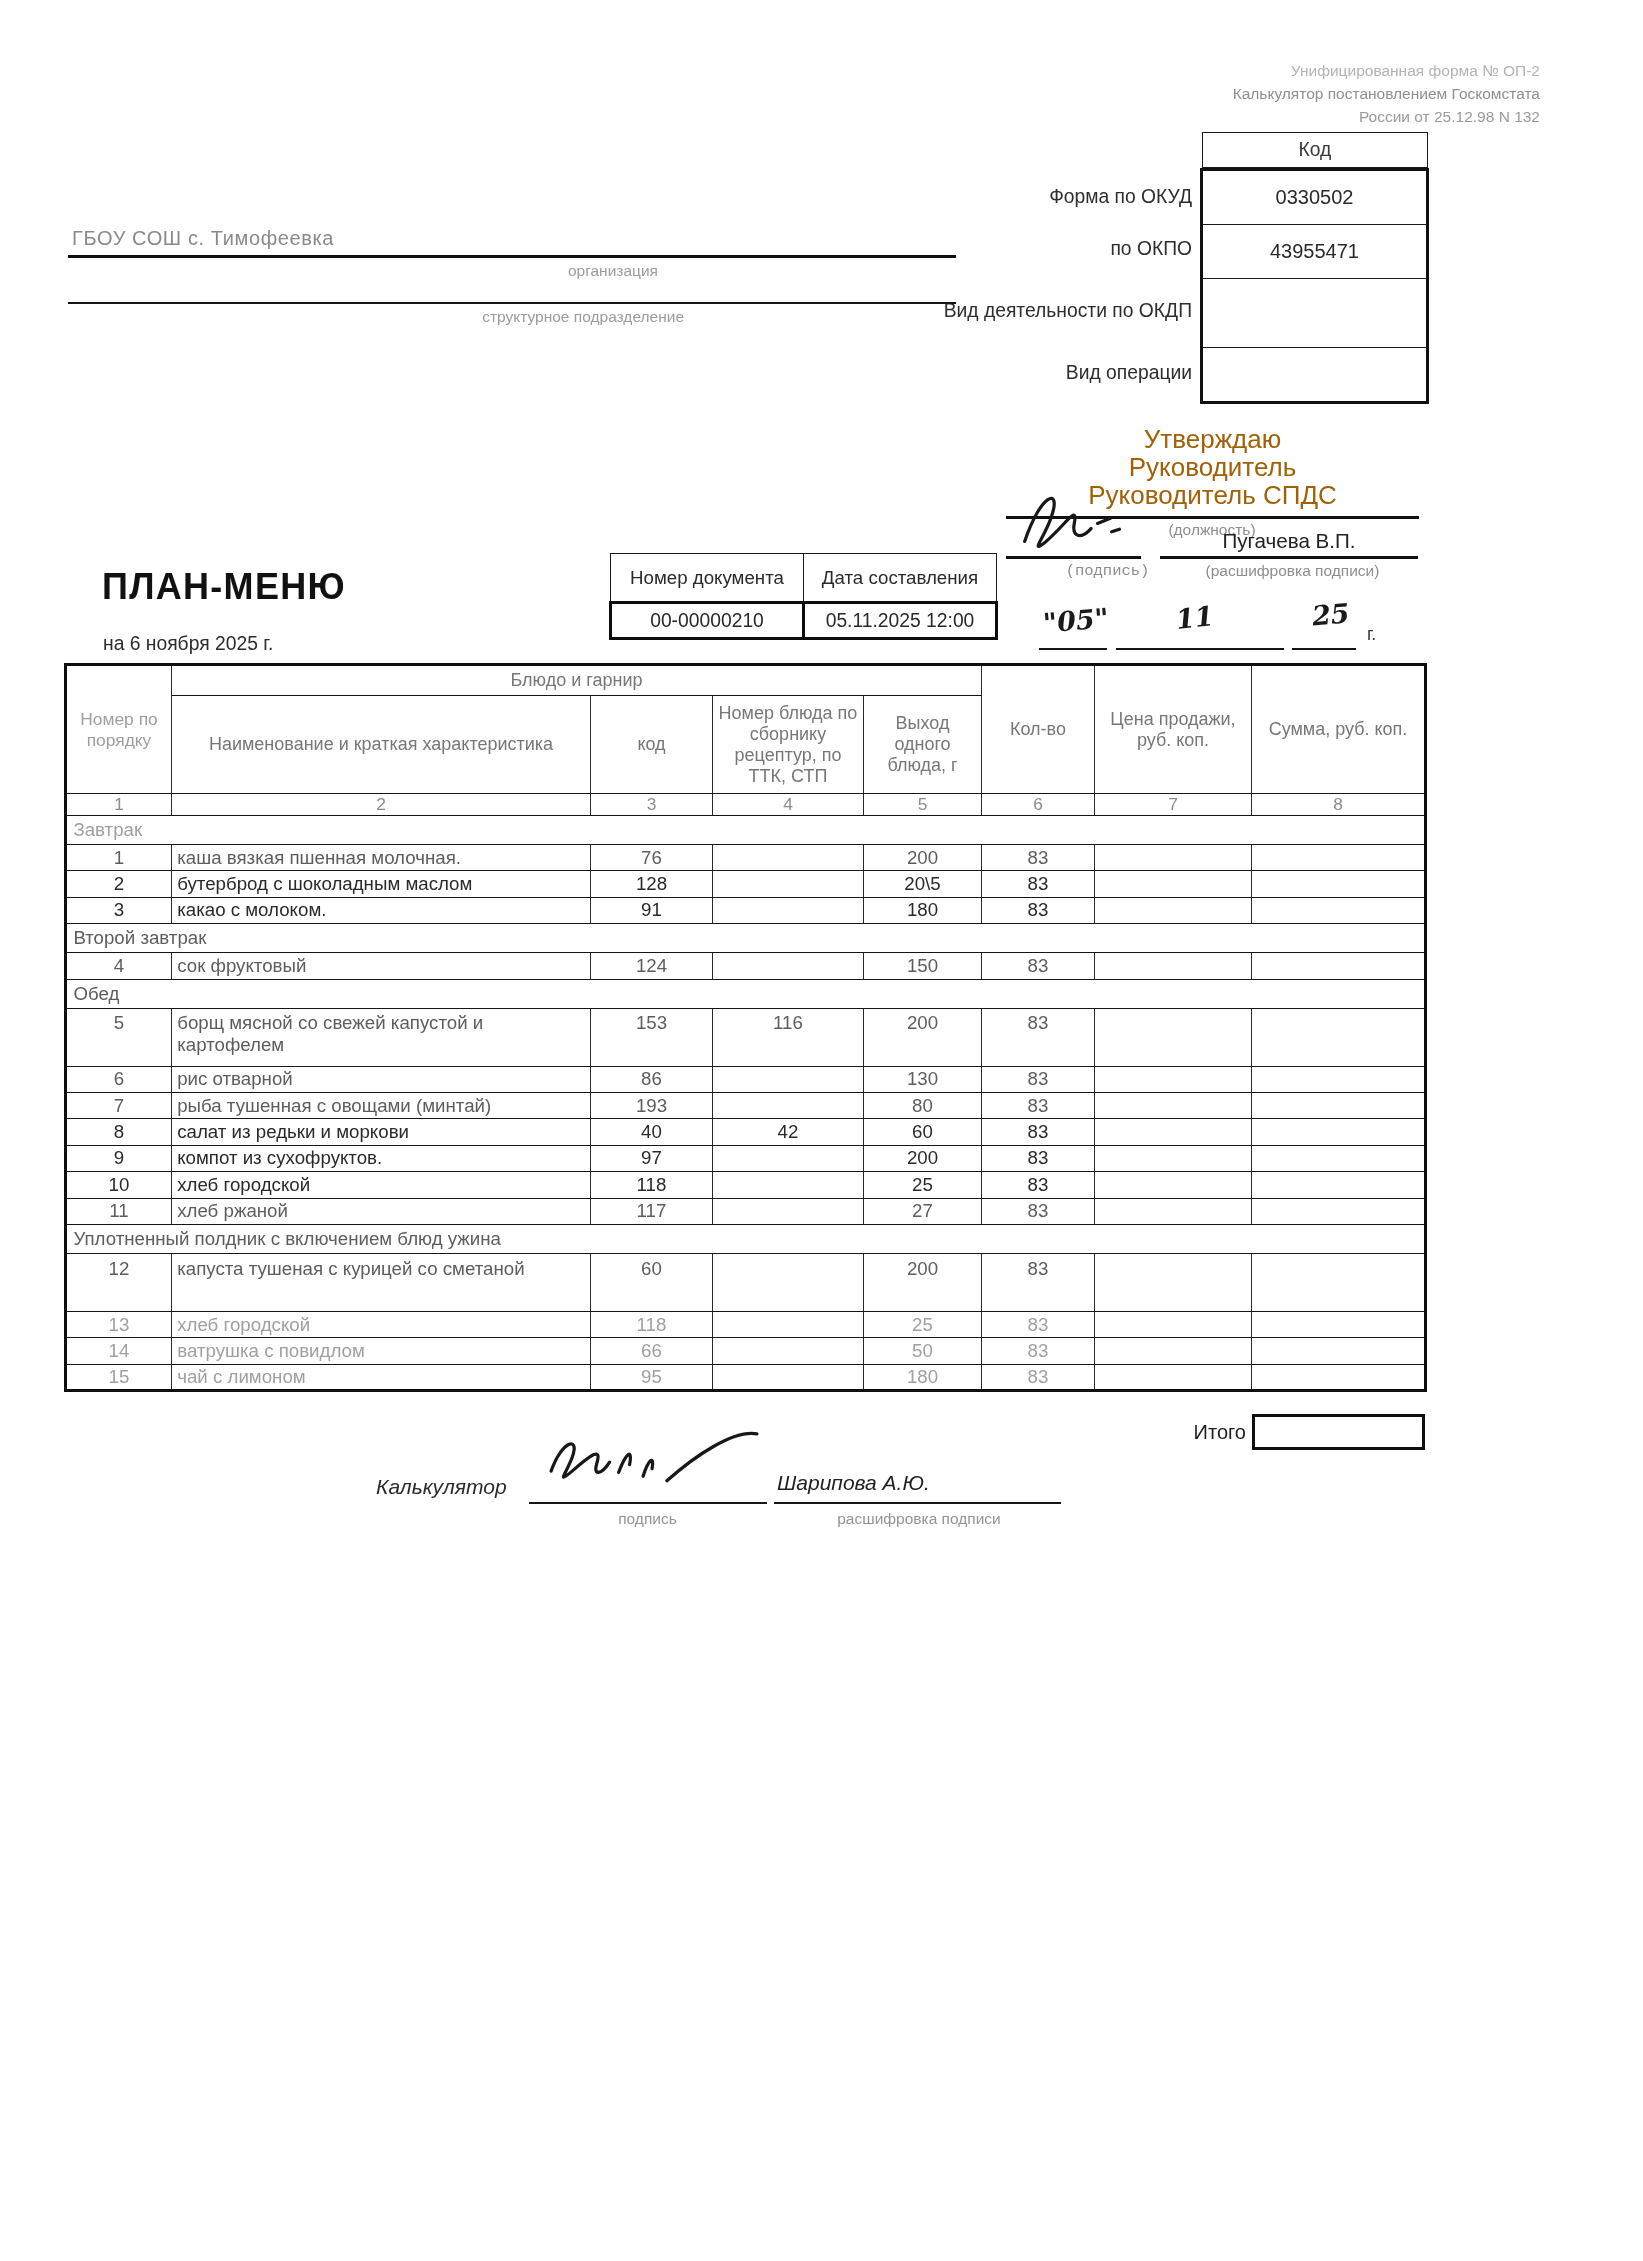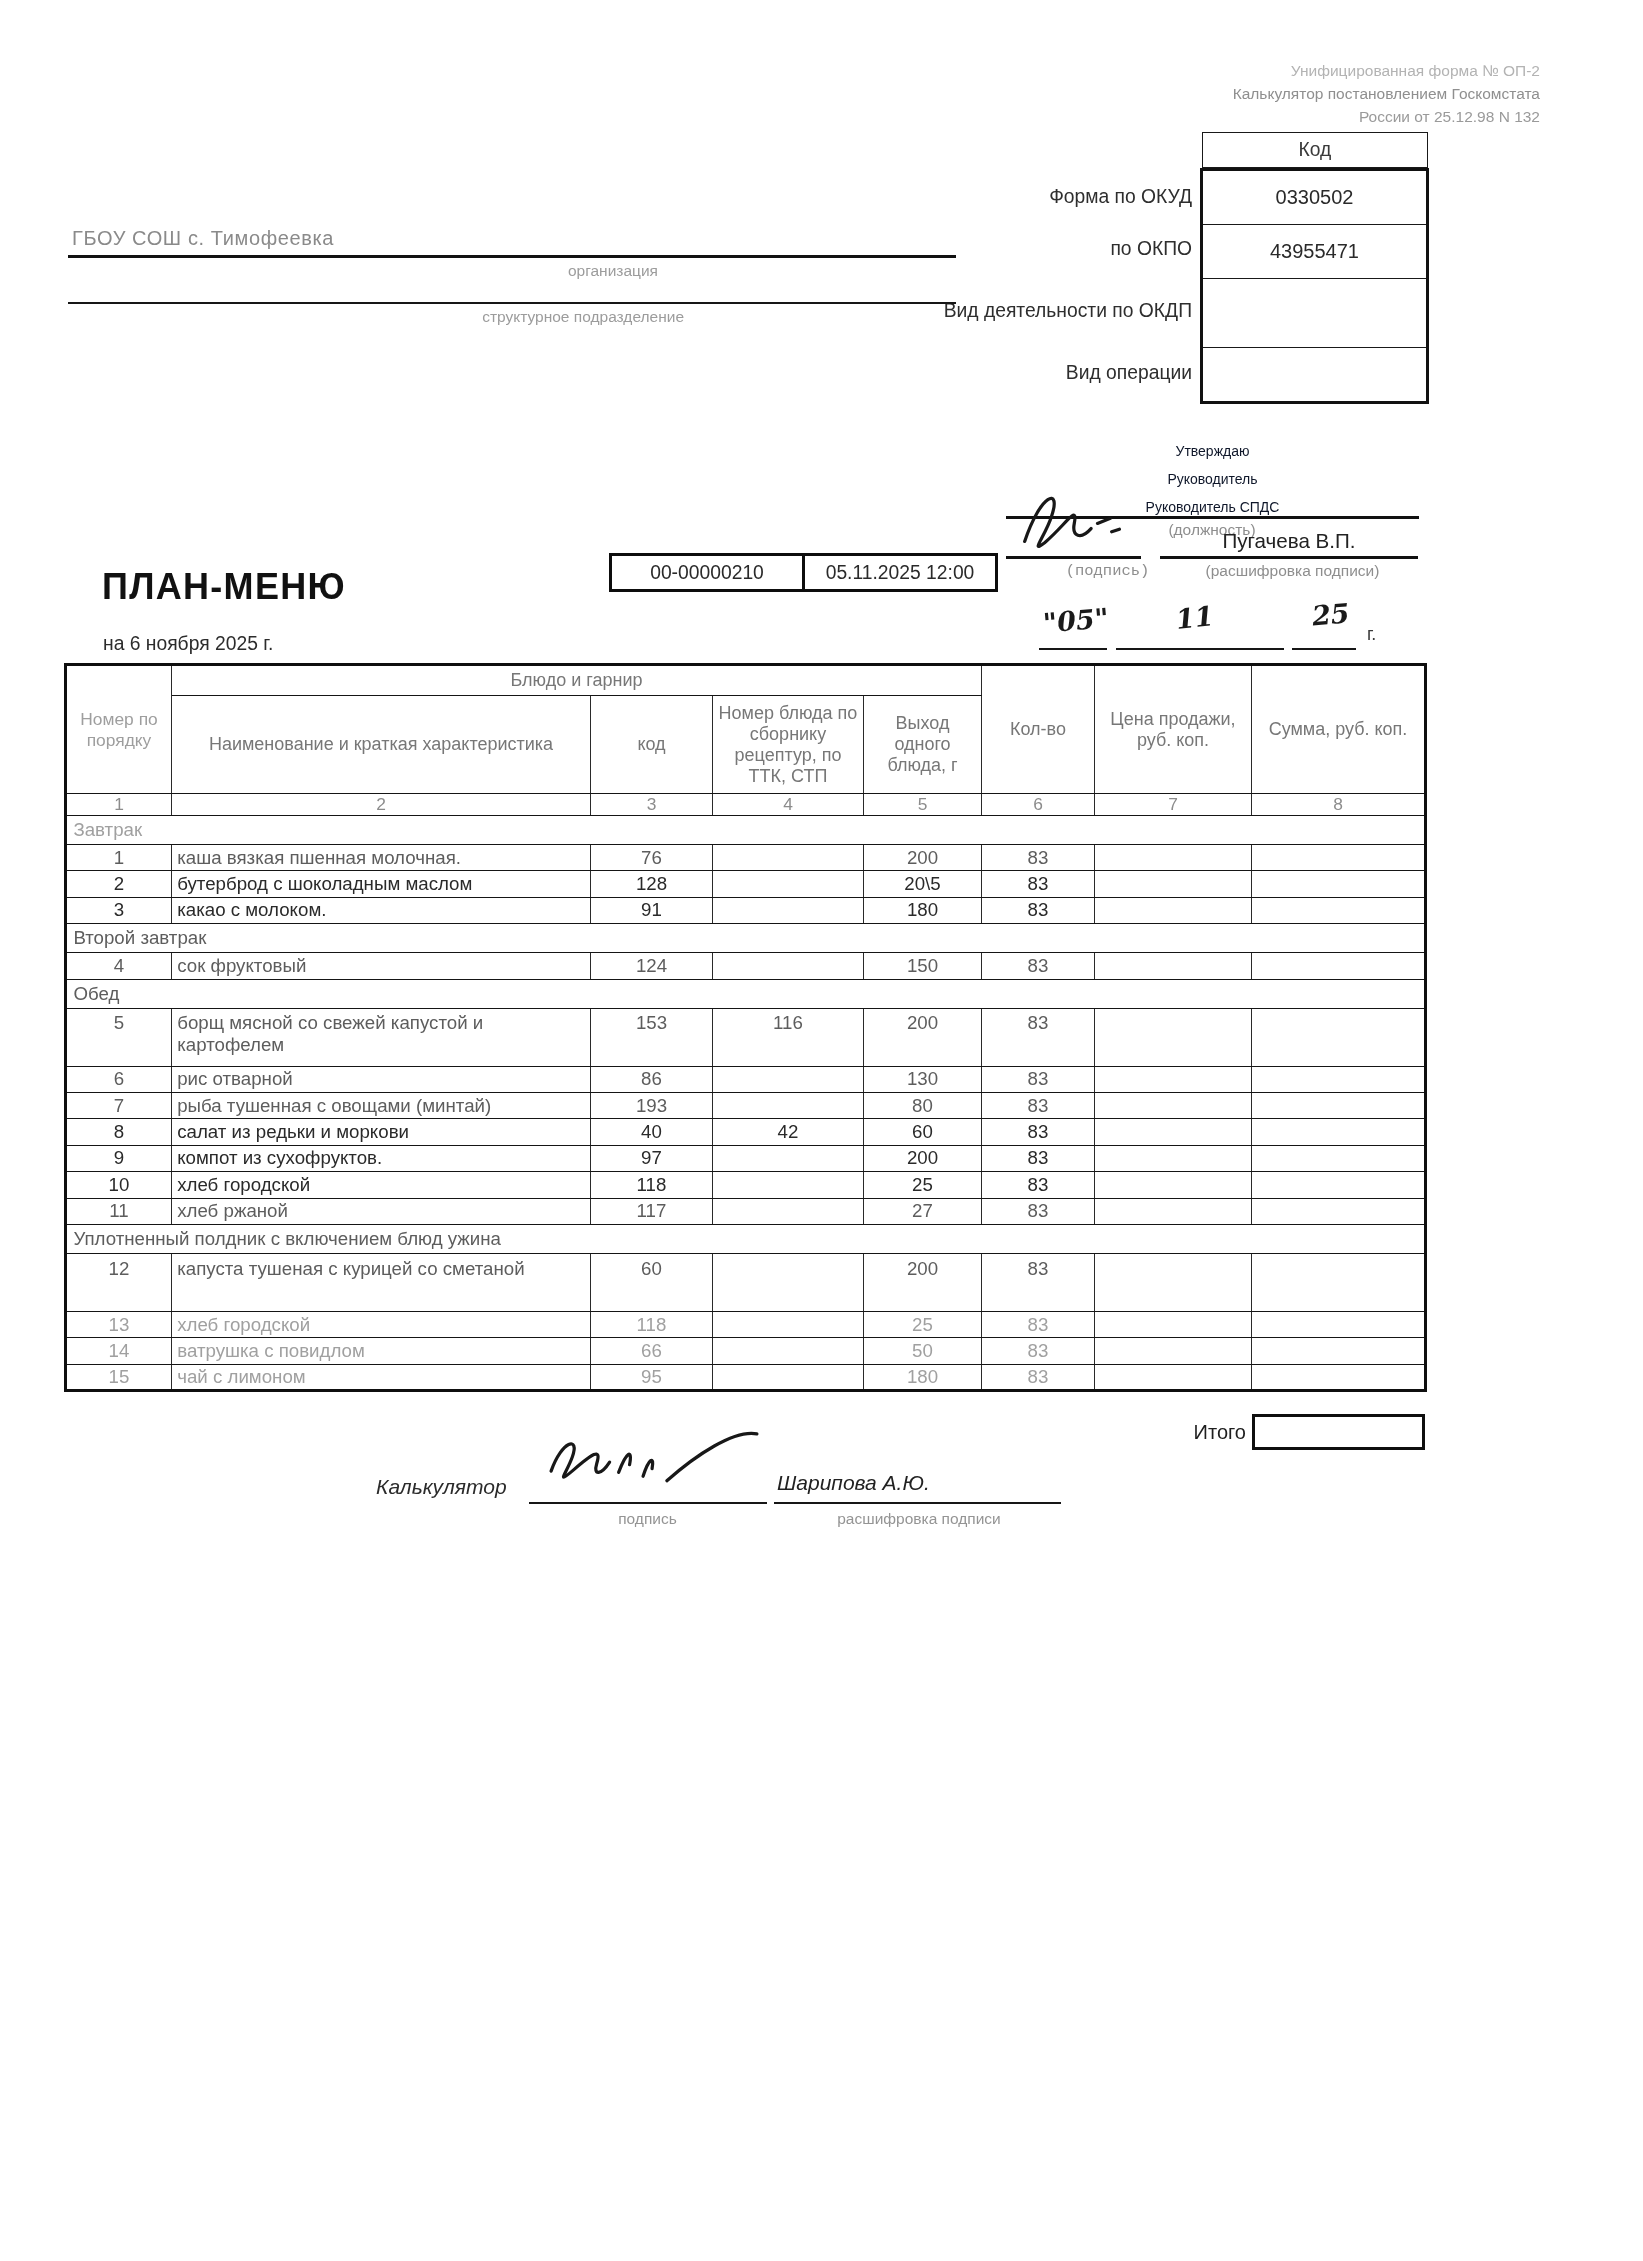--- a/index.html
+++ b/index.html
@@ -19,21 +19,21 @@
             font-size:20px;color:#2a2a2a;}
   .kod-cell.tall{height:68px;}
   .kod-cell:last-child{border-bottom:none;}
   .kod-label{width:483px;text-align:right;font-size:19.3px;color:#2e2e2e;}
   
   .org-name{left:72px;top:227px;font-size:20px;color:#8a8a8a;letter-spacing:0.6px;}
   .rule{border-top:3.2px solid #111;}
   .rule-thin{border-top:2.6px solid #161616;}
   .org-note{font-size:15.5px;color:#9c9c9c;text-align:right;}
   
-  .appr{left:1006px;top:425px;width:413px;text-align:center;font-size:14px;line-height:28px;color:#0f172a;margin-top:12px;}
+  .appr{left:1006px;top:425px;width:413px;text-align:center;font-size:26px;line-height:28px;color:#a16207;}
   .appr-note{font-size:15.5px;color:#8e8e8e;text-align:center;}
   .hand{font-family:"DejaVu Serif",serif;font-style:italic;font-weight:bold;font-size:27px;color:#1a1a1a;}
   .sig-svg path{fill:none;stroke:#181818;stroke-width:5;stroke-linecap:round;}
   
   .title{left:102px;top:566px;font-size:36px;font-weight:bold;letter-spacing:1.3px;color:#111;}
   .subtitle{left:103px;top:633px;font-size:19.3px;color:#2c2c2c;}
   .doc-box{left:609px;top:553px;border-collapse:collapse;table-layout:fixed;}
   .doc-box td{border:1.9px solid #171717;width:193px;text-align:center;font-size:18.7px;color:#2a2a2a;box-sizing:border-box;}
   .doc-box .dh td{height:49px;line-height:22px;}
   .doc-box .dv td{height:36px;border:3.9px solid #0d0d0d;font-size:19.3px;}
@@ -118,20 +118,24 @@
   <span class="abs" style="left:1367px;top:624px;font-size:18px;color:#3a3a3a;">г.</span>
   <div class="abs rule-thin" style="left:1039px;top:648px;width:68px;"></div>
   <div class="abs rule-thin" style="left:1116px;top:648px;width:168px;"></div>
   <div class="abs rule-thin" style="left:1292px;top:648px;width:64px;"></div>
 
   <div class="abs title">ПЛАН-МЕНЮ</div>
   <div class="abs subtitle">на 6 ноября 2025 г.</div>
 
   <table class="abs doc-box">
     <tbody>
+        <tr class="dh">
+      <td>Номер документа</td>
+      <td>Дата составления</td>
+    </tr>
     <tr class="dv">
       <td>00-00000210</td>
       <td>05.11.2025 12:00</td>
     </tr>
   </tbody>
     </table>
 
   <table class="menu-table">
     <colgroup>
       <col style="width:106px">

